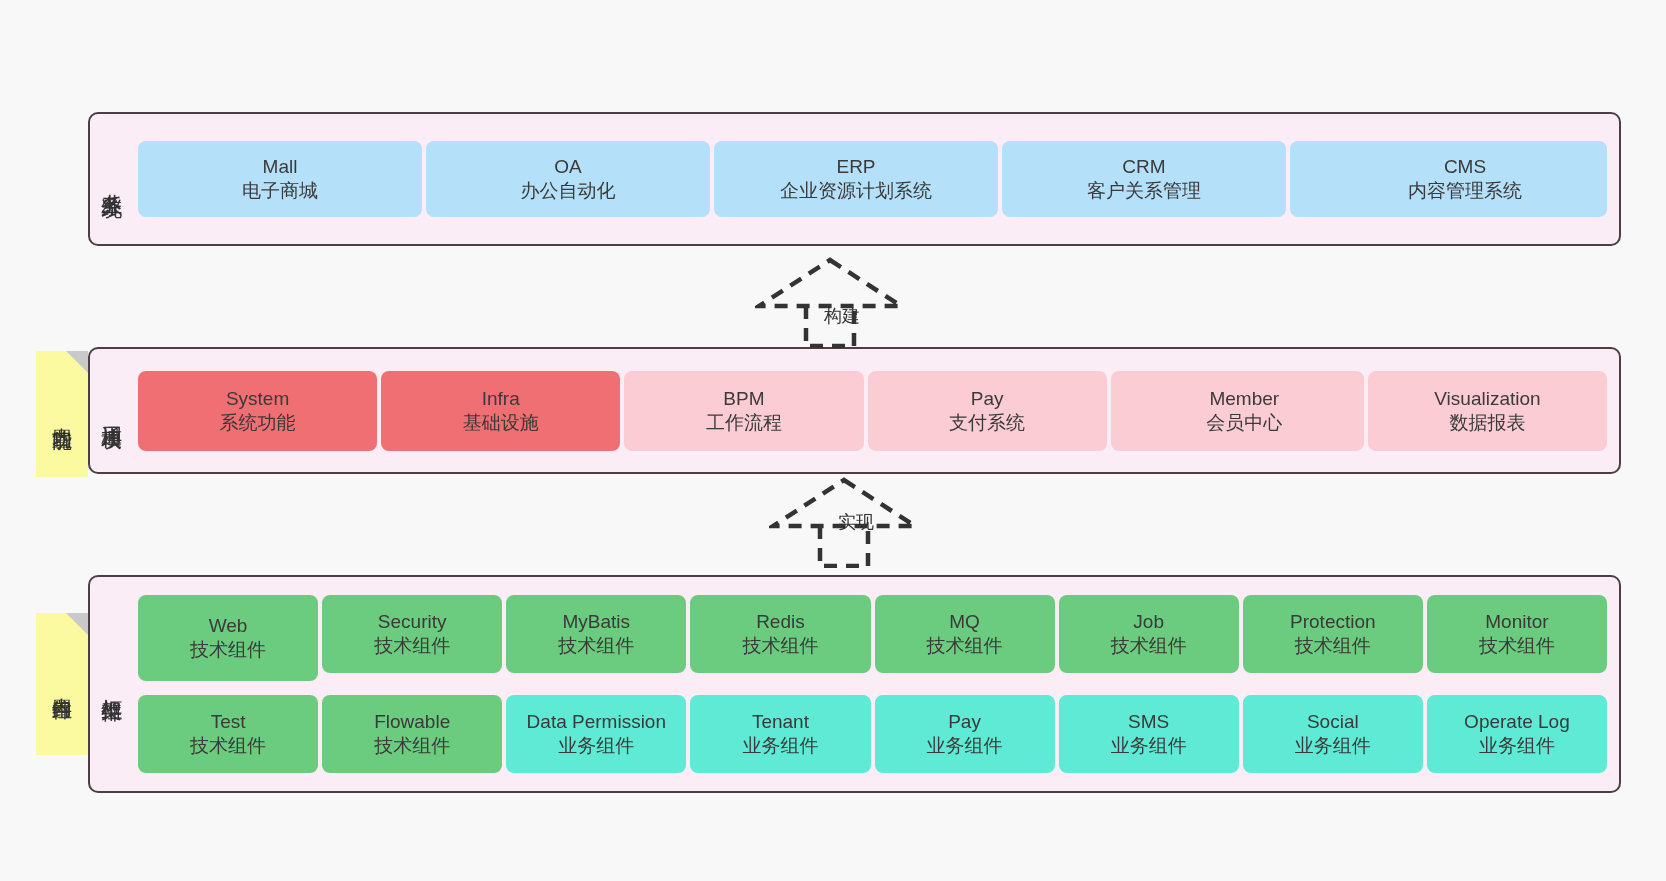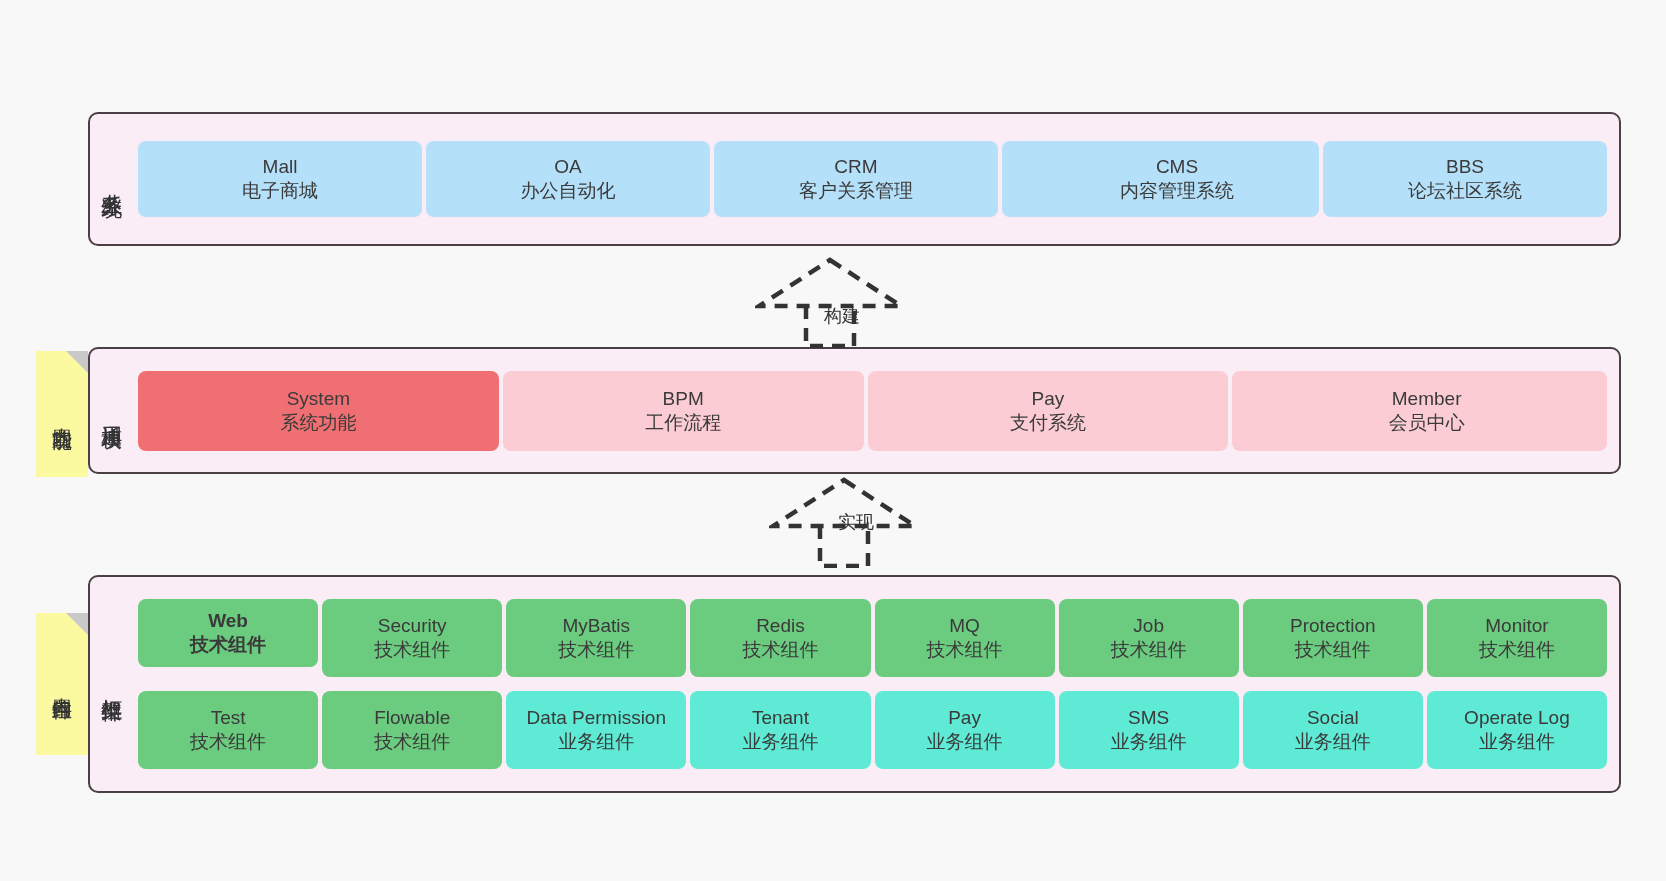--- a/index.html
+++ b/index.html
@@ -147,30 +147,30 @@
     <div class="row">
       <div class="card c-blue" style="height:76px;">
         <span class="en">Mall</span>
         <span class="cn">电子商城</span>
       </div>
       <div class="card c-blue" style="height:76px;">
         <span class="en">OA</span>
         <span class="cn">办公自动化</span>
       </div>
       <div class="card c-blue" style="height:76px;">
+        <span class="en">ERP</span>
+        <span class="cn">企业资源计划系统</span>
+      </div>
+      <div class="card c-blue" style="height:76px;">
         <span class="en">CRM</span>
         <span class="cn">客户关系管理</span>
       </div>
       <div class="card c-blue" style="height:76px;padding-left:39px;">
         <span class="en">CMS</span>
         <span class="cn">内容管理系统</span>
-      </div>
-      <div class="card c-blue" style="height:76px;">
-        <span class="en">BBS</span>
-        <span class="cn">论坛社区系统</span>
       </div>
     </div>
   </div>
 </div>
 
 <div class="arrow" id="arrow-build">
   <svg width="150" height="92" viewBox="0 0 150 92">
     <path d="M75 4 L146 50 L4 50 Z" fill="none" stroke="#333333" stroke-width="4.5" stroke-dasharray="13 9" stroke-linejoin="miter"></path>
     <path d="M51 50 L51 90 L99 90 L99 50" fill="none" stroke="#333333" stroke-width="4.5" stroke-dasharray="13 9"></path>
   </svg>
@@ -183,31 +183,39 @@
 </div>
 
 <div class="section" id="sec-common">
   <div class="section-label">通用模块</div>
   <div class="section-body">
     <div class="row">
       <div class="card c-red" style="height:80px;">
         <span class="en">System</span>
         <span class="cn">系统功能</span>
       </div>
+      <div class="card c-red" style="height:80px;">
+        <span class="en">Infra</span>
+        <span class="cn">基础设施</span>
+      </div>
       <div class="card c-pink" style="height:80px;">
         <span class="en">BPM</span>
         <span class="cn">工作流程</span>
       </div>
       <div class="card c-pink" style="height:80px;">
         <span class="en">Pay</span>
         <span class="cn">支付系统</span>
       </div>
       <div class="card c-pink" style="height:80px;padding-left:20px;">
         <span class="en">Member</span>
         <span class="cn">会员中心</span>
+      </div>
+      <div class="card c-pink" style="height:80px;">
+        <span class="en">Visualization</span>
+        <span class="cn">数据报表</span>
       </div>
     </div>
   </div>
 </div>
 
 <div class="arrow" id="arrow-impl">
   <svg width="150" height="92" viewBox="0 0 150 92">
     <path d="M75 4 L146 50 L4 50 Z" fill="none" stroke="#333333" stroke-width="4.5" stroke-dasharray="13 9" stroke-linejoin="miter"></path>
     <path d="M51 50 L51 90 L99 90 L99 50" fill="none" stroke="#333333" stroke-width="4.5" stroke-dasharray="13 9"></path>
   </svg>
@@ -217,21 +225,21 @@
 <div class="note" id="note-framework">
   <span class="fold"></span>
   <span>内置组件</span>
 </div>
 
 <div class="section" id="sec-framework">
   <div class="section-label">框架组件</div>
   <div class="section-body">
 
     <div class="row">
-      <div class="card c-green" style="height:68px;font-weight:bold;">
+      <div class="card c-green" style="height:86px;">
         <span class="en">Web</span>
         <span class="cn">技术组件</span>
       </div>
       <div class="card c-green" style="height:78px;">
         <span class="en">Security</span>
         <span class="cn">技术组件</span>
       </div>
       <div class="card c-green" style="height:78px;">
         <span class="en">MyBatis</span>
         <span class="cn">技术组件</span>

